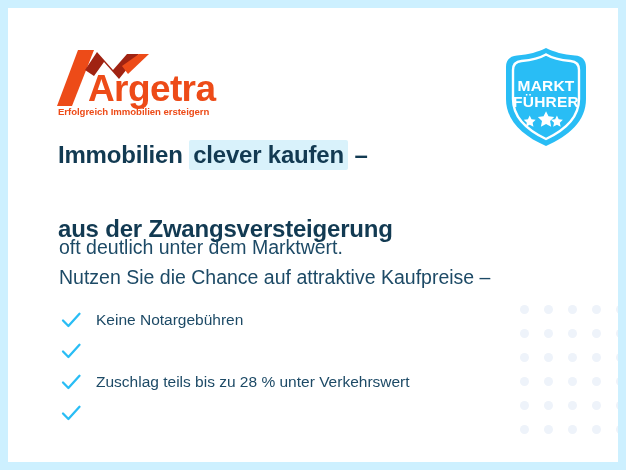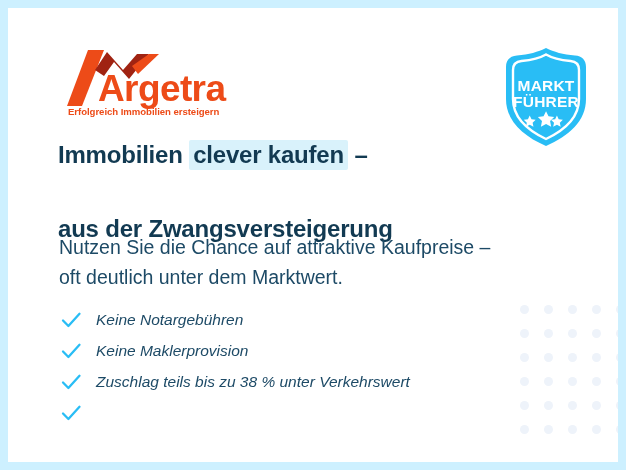--- a/index.html
+++ b/index.html
@@ -40,21 +40,21 @@
   .dot {
     width: 9px;
     height: 9px;
     border-radius: 50%;
     background: #eef3fa;
   }
 
   
   .logo-wrap {
     position: absolute;
-    left: 58px;
+    left: 48px;
     top: 40px;
     width: 200px;
     height: 70px;
   }
   .logo-svg { display: block; }
 
   
   .badge-wrap {
     position: absolute;
     left: 489px;
@@ -100,21 +100,20 @@
     position: absolute;
     left: 52px;
     top: 297px;
     width: 470px;
   }
   .bullet {
     display: flex;
     align-items: center;
     height: 30px;
     margin-bottom: 1px;
-    font-style: italic;
   }
   .check {
     width: 22px;
     height: 22px;
     flex: 0 0 22px;
     margin-right: 14px;
   }
   .check svg { display: block; }
   .bullet-label {
     font-size: 15.5px;
@@ -194,48 +193,47 @@
         </g>
       </svg>
     </div>
 
     <div class="headline">
       <span>Immobilien </span><span class="hl">clever kaufen</span><span> –</span>
       <span class="ln2">aus der Zwangsversteigerung</span>
     </div>
 
     <div class="subheadline">
+      <span class="sub-ln">oft deutlich unter dem Marktwert.</span>
       <span class="sub-ln">Nutzen Sie die Chance auf attraktive Kaufpreise –</span>
-      <span class="sub-ln">oft deutlich unter dem Marktwert.</span>
     </div>
 
     <div class="bullets">
       <div class="bullet">
         <span class="check">
           <svg width="22" height="22" viewBox="0 0 22 22" xmlns="http://www.w3.org/2000/svg">
             <path d="M3 11.5 L8.4 17 L19.5 4.8" fill="none" stroke="#29bdf5" stroke-width="2.3" stroke-linecap="round" stroke-linejoin="round"></path>
           </svg>
         </span>
         <span class="bullet-label">Keine Notargebühren</span>
       </div>
       <div class="bullet">
         <span class="check">
           <svg width="22" height="22" viewBox="0 0 22 22" xmlns="http://www.w3.org/2000/svg">
             <path d="M3 11.5 L8.4 17 L19.5 4.8" fill="none" stroke="#29bdf5" stroke-width="2.3" stroke-linecap="round" stroke-linejoin="round"></path>
           </svg>
         </span>
-        <span class="bullet-label">Keine Maklerprovision</span>
-      </div>
-      <div class="bullet">
-        <span class="check">
-          <svg width="22" height="22" viewBox="0 0 22 22" xmlns="http://www.w3.org/2000/svg">
-            <path d="M3 11.5 L8.4 17 L19.5 4.8" fill="none" stroke="#29bdf5" stroke-width="2.3" stroke-linecap="round" stroke-linejoin="round"></path>
-          </svg>
-        </span>
-        <span class="bullet-label">Zuschlag teils bis zu 38 % unter Verkehrswert</span>
+      </div>
+      <div class="bullet">
+        <span class="check">
+          <svg width="22" height="22" viewBox="0 0 22 22" xmlns="http://www.w3.org/2000/svg">
+            <path d="M3 11.5 L8.4 17 L19.5 4.8" fill="none" stroke="#29bdf5" stroke-width="2.3" stroke-linecap="round" stroke-linejoin="round"></path>
+          </svg>
+        </span>
+        <span class="bullet-label">Zuschlag teils bis zu 28 % unter Verkehrswert</span>
       </div>
       <div class="bullet">
         <span class="check">
           <svg width="22" height="22" viewBox="0 0 22 22" xmlns="http://www.w3.org/2000/svg">
             <path d="M3 11.5 L8.4 17 L19.5 4.8" fill="none" stroke="#29bdf5" stroke-width="2.3" stroke-linecap="round" stroke-linejoin="round"></path>
           </svg>
         </span>
       </div>
     </div>
 

